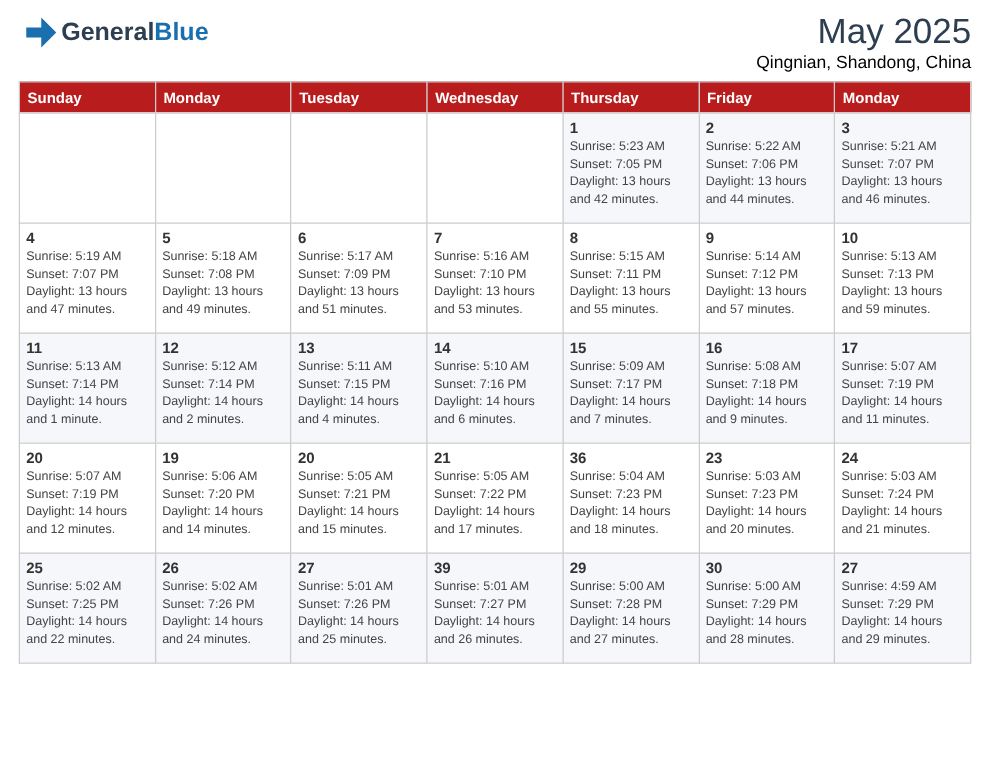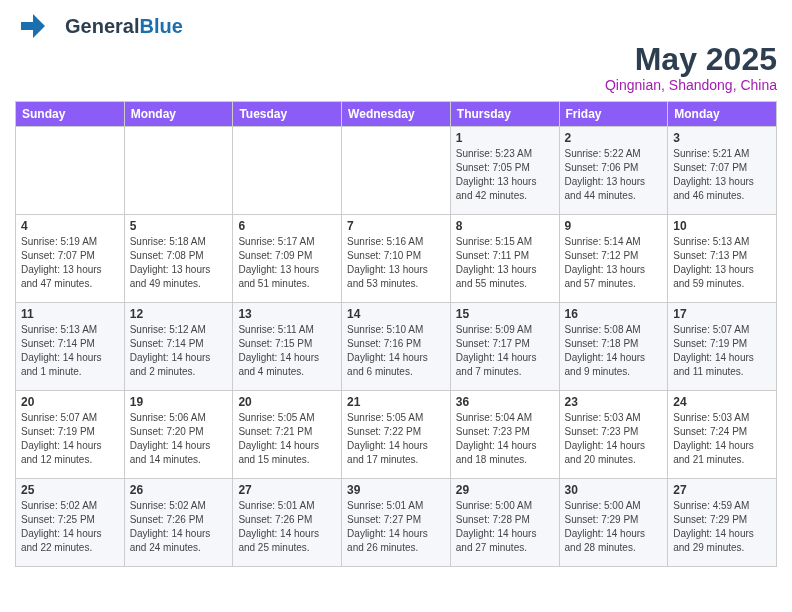--- a/index.html
+++ b/index.html
@@ -17,47 +17,46 @@
       margin-bottom: 8px;
     }
     .logo {
       display: flex;
       flex-direction: column;
       align-items: flex-start;
     }
     .logo-wrapper {
       display: flex;
       align-items: center;
-      gap: 16px;
+      gap: 0;
       text-align: right;
     }
     .logo-svg {
       margin-right: 2px;
     }
     .title-block {
       text-align: right;
     }
     .month-title {
-      font-size: 32px;
-      font-weight: bold;
+      font-size: 28px;
+      font-weight: normal;
       color: #2c3e50;
       line-height: 1.1;
-      margin-top: 32px;
     }
     .location {
       font-size: 14px;
-      color: #a21caf;
+      color: #000000;
     }
     table {
       width: 100%;
       border-collapse: collapse;
       table-layout: fixed;
     }
     thead tr th {
-      background-color: #8b5cf6;
+      background-color: #b91c1c;
       color: #fff;
       font-size: 12px;
       font-weight: bold;
       text-align: left;
       padding: 5px 6px;
       border: 1px solid #ccc;
     }
     tbody tr td {
       vertical-align: top;
       border: 1px solid #ccc;

